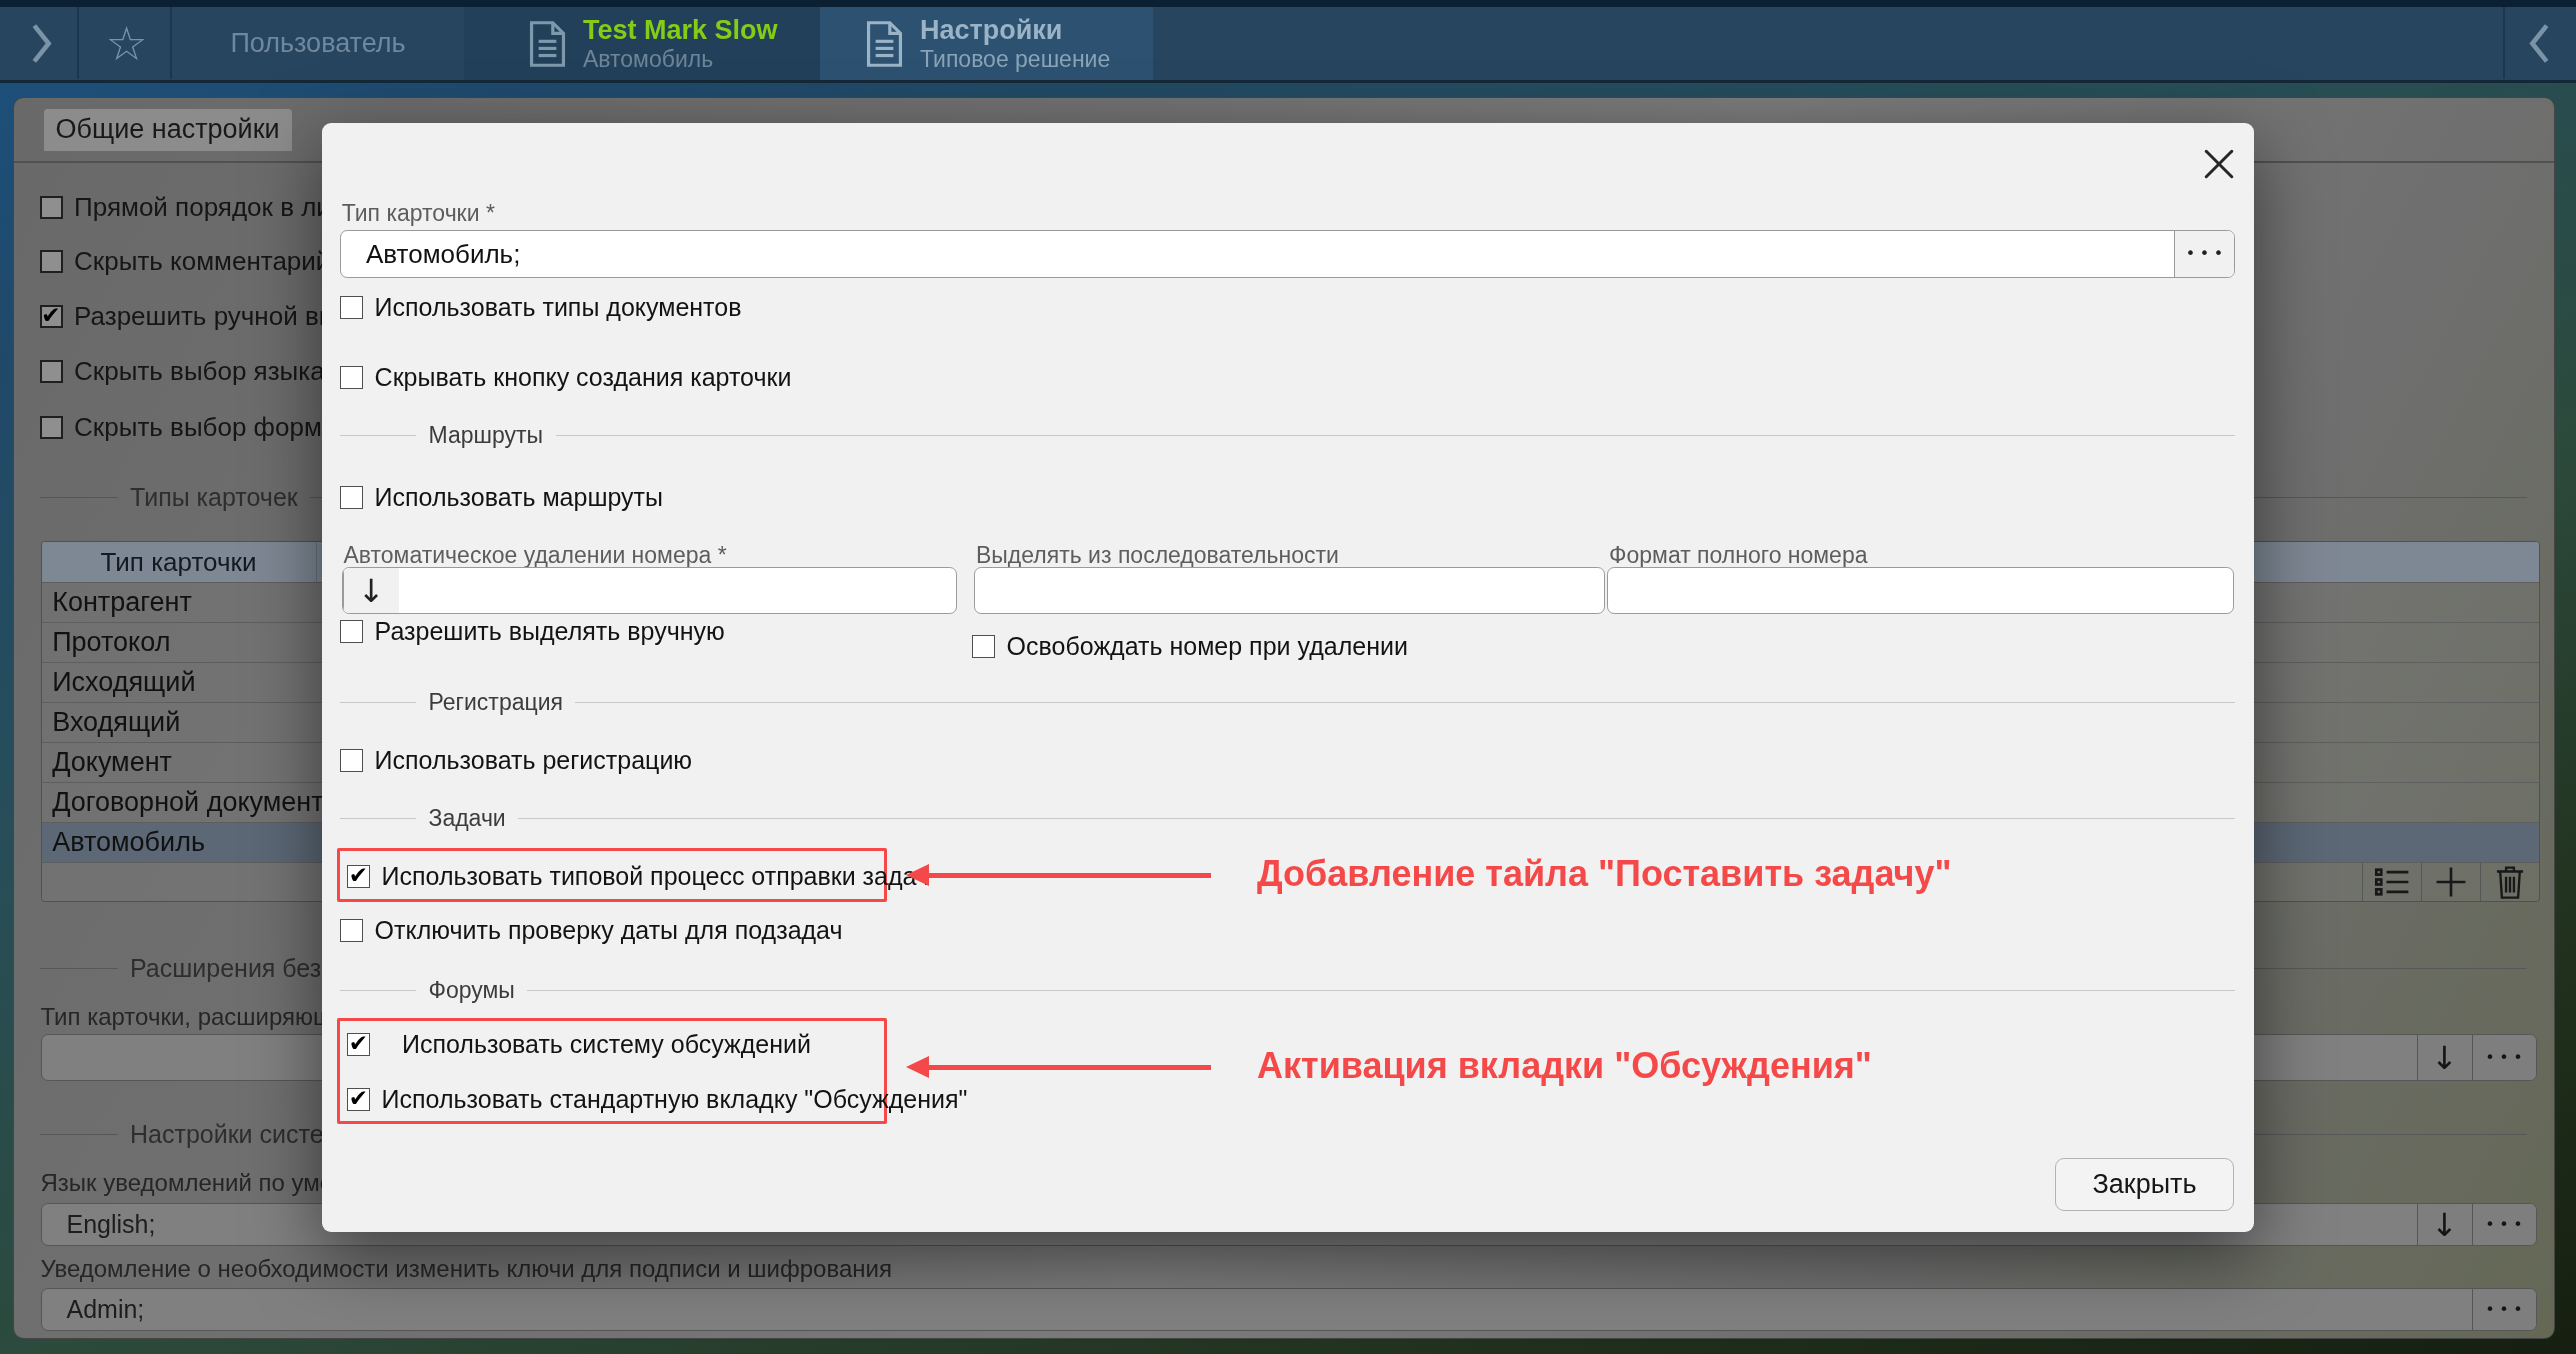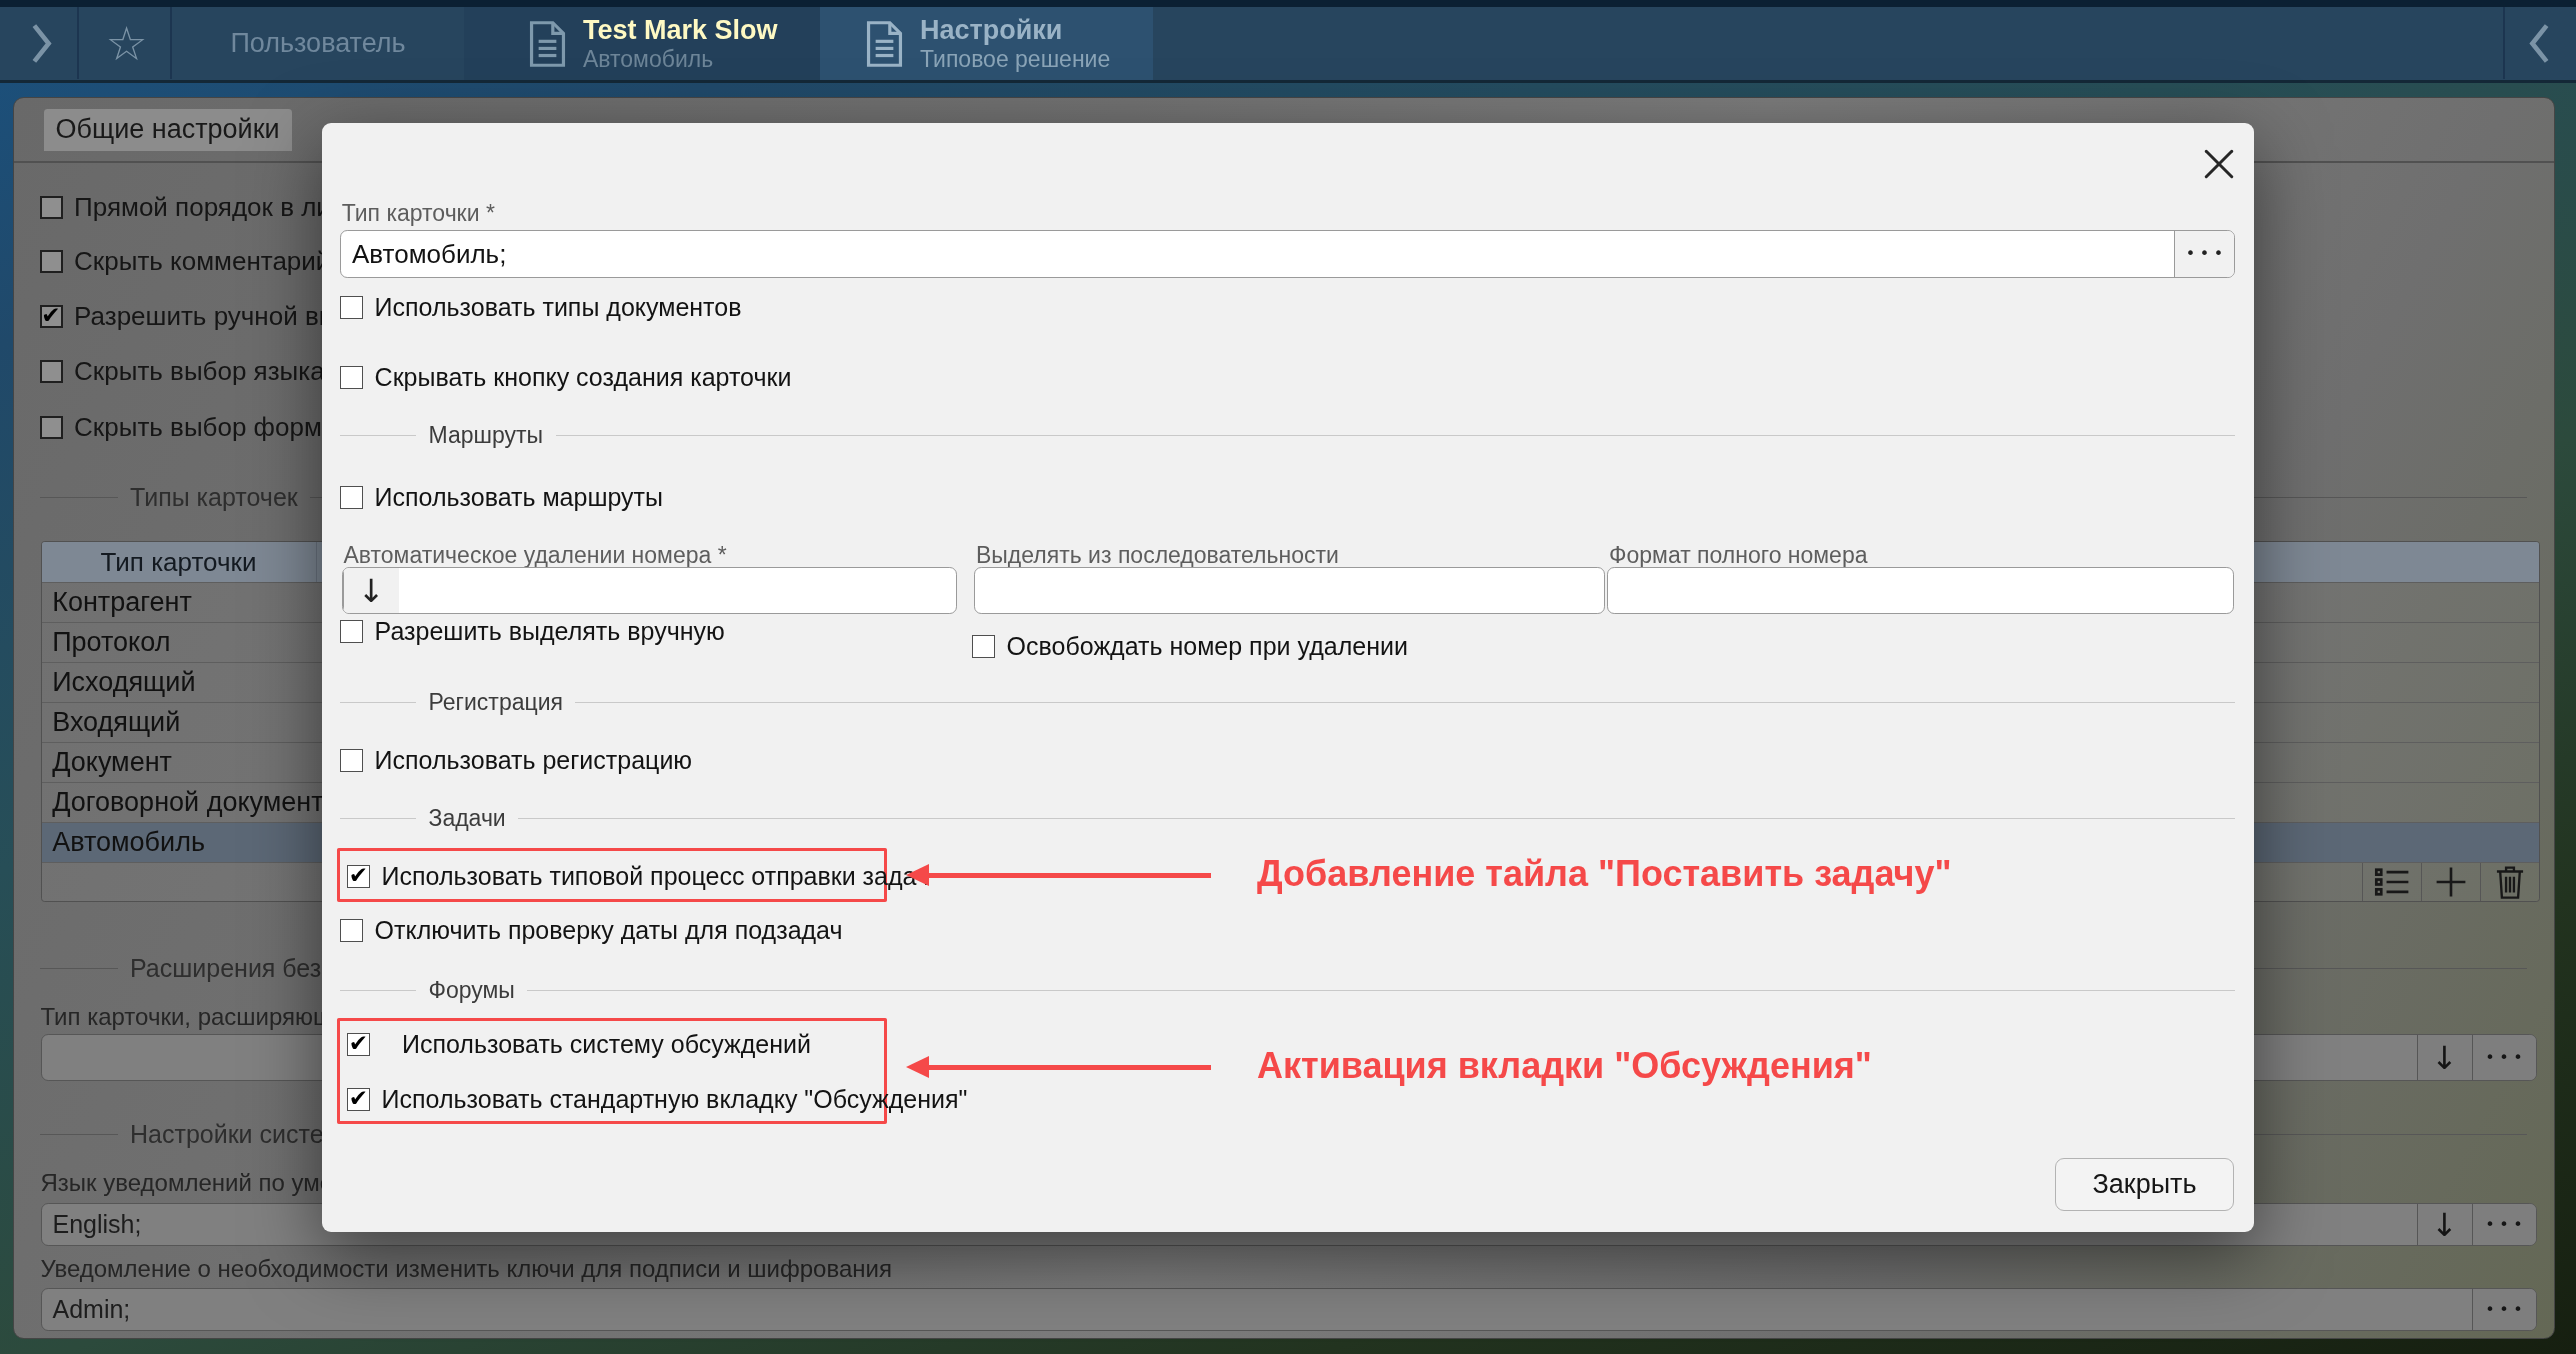--- a/index.html
+++ b/index.html
@@ -10,21 +10,21 @@
   .topstrip{position:absolute;left:0;top:0;width:100%;height:7.2px;background:#0b2033;}
   .tb-btn{position:absolute;top:7.2px;height:73px;display:flex;align-items:center;justify-content:center;color:#7b93a6;cursor:pointer;}
   .vsep{position:absolute;top:7.2px;bottom:2.7px;width:1.8px;background:#1c3550;}
   .tb-tab{position:absolute;top:7.2px;height:73px;display:flex;align-items:center;}
   .tb-tab1-label{width:100%;text-align:center;font-size:27px;color:#70889d;}
   .tab-card{gap:16px;}
   .tab-ico{flex:0 0 auto;display:flex;}
   .tab-titles{display:flex;flex-direction:column;line-height:1.15;}
   .tab-title{font-size:27px;font-weight:bold;}
   .tab-sub{font-size:23px;}
-  .t2 .tab-title{color:#fef9c3;} .t2 .tab-sub{color:#6d8598;}
+  .t2 .tab-title{color:#84cc16;} .t2 .tab-sub{color:#6d8598;}
   .t3{background:#2d5170;} .t3 .tab-title{color:#9ab3c6;} .t3 .tab-sub{color:#8aa4b7;}
   .barbtm{position:absolute;left:0;top:80px;width:100%;height:2.7px;background:#142837;}
   .star{font-family:"DejaVu Sans",sans-serif;font-size:47px;line-height:1;}
   
   .panel{position:absolute;left:12.5px;top:97px;width:2542px;height:1242px;box-sizing:border-box;
     border:1.8px solid #454545;border-radius:10.7px;overflow:hidden;
     background:linear-gradient(118deg,#696969 0%,#727272 35%,#7c7c7c 55%,#6f6f6f 78%,#646855 100%);}
   .pg-tab{position:absolute;left:30px;top:10.7px;width:248px;height:42px;background:#8c8c8c;border-radius:3.6px 3.6px 0 0;
     display:flex;align-items:center;justify-content:center;font-size:27px;color:#191919;cursor:pointer;}
   .pg-rule{position:absolute;left:0;top:63px;width:100%;height:1.8px;background:#515151;}
@@ -49,21 +49,21 @@
   .th{position:relative;height:40px;background:#7e8894;display:flex;align-items:center;}
   .th-text{width:274px;text-align:center;font-size:26px;color:#141a21;}
   .th::after{content:"";position:absolute;left:274px;top:0;bottom:0;width:1.8px;background:#6b7480;}
   .tr{height:40px;border-top:0.9px solid #5e5e5e;display:flex;align-items:center;background:rgba(255,255,255,0.04);
     font-size:27px;color:#111;padding-left:10.7px;box-sizing:border-box;cursor:pointer;}
   .tr.sel{background:#5c6876;}
   .tr.emptyrow{padding-left:0;justify-content:flex-end;height:39px;}
   .rbtn{width:58px;height:100%;border-left:1.8px solid #565656;display:flex;align-items:center;justify-content:center;color:#181818;cursor:pointer;}
   
   .igrp{position:absolute;display:flex;box-sizing:border-box;border-radius:7.2px;overflow:hidden;align-items:stretch;}
-  .ifield{flex:1 1 auto;display:flex;align-items:center;padding:0 11px;white-space:nowrap;overflow:hidden;}
+  .ifield{flex:1 1 auto;display:flex;align-items:center;padding:0 25px;white-space:nowrap;overflow:hidden;}
   .ibtn{flex:0 0 auto;display:flex;align-items:center;justify-content:center;cursor:pointer;}
   .ggrp{border:1.8px solid #565656;background:#808080;}
   .ggrp .ifield{font-size:25px;color:#1d1d1d;}
   .ggrp .ibtn{border-left:1.8px solid #565656;background:#7e7e7e;color:#151515;}
   .mgrp{border:1.8px solid #9a9a9a;background:#ffffff;}
   .mgrp .ifield{font-size:26px;color:#121212;}
   .mgrp .ibtn{border-left:1.8px solid #9a9a9a;background:#f1f1f1;color:#222;}
   .minp{position:absolute;box-sizing:border-box;border:1.8px solid #9a9a9a;border-radius:7.2px;background:#fff;
     display:flex;align-items:center;padding:0 14.3px;font-size:26px;color:#121212;}
   .dots{font-family:"DejaVu Sans",sans-serif;font-size:16px;letter-spacing:4.5px;line-height:1;padding-left:4.5px;}

